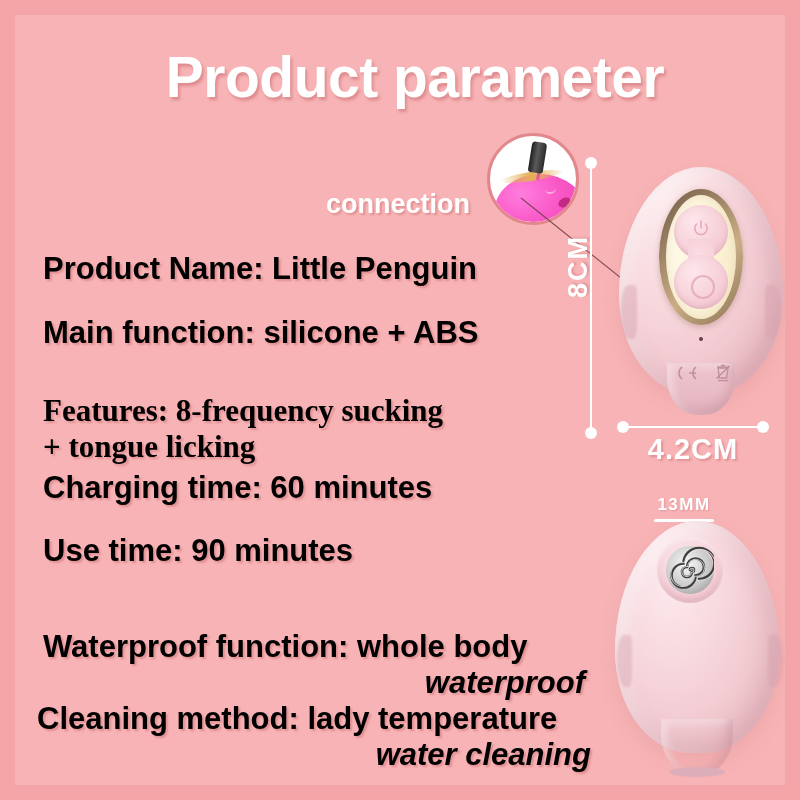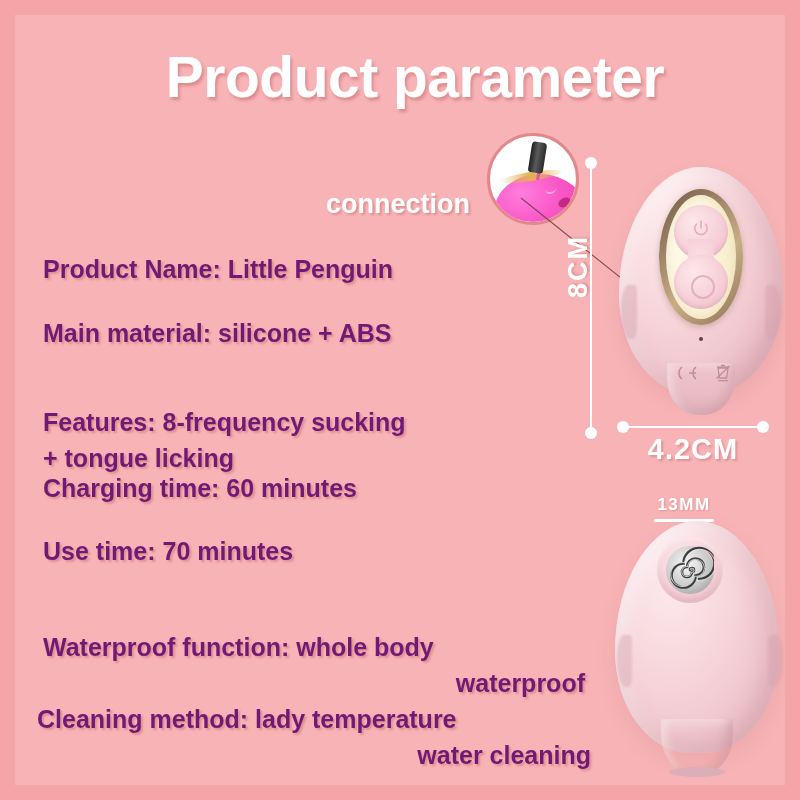--- a/index.html
+++ b/index.html
@@ -68,33 +68,33 @@
     color: #ffffff;
     letter-spacing: -.5px;
     text-shadow: 2px 3px 3px rgba(190,90,95,.45);
   }
 
   
   .spec {
     position: absolute;
     left: 28px;
     width: 600px;
-    color: #701a75;
-    font-size: 25px;
+    color: #000000;
+    font-size: 31px;
     font-weight: bold;
     line-height: 36px;
     text-shadow: 2px 2px 2px rgba(195,95,100,.42);
     white-space: pre-line;
   }
   .spec .l2 { display: block; padding-right: 118px; }
-  .spec .l2b { display: block; text-align: right; padding-right: 58px; }
+  .spec .l2b { display: block; text-align: right; padding-right: 58px; font-style: italic; }
 
   #spec0 { top: 236px; }
   #spec1 { top: 300px; }
-  #spec2 { top: 353px; }
+  #spec2 { top: 342px; font-family: Liberation Serif, serif; }
   #spec3 { top: 455px; }
   #spec4 { top: 518px; }
   #spec5 { top: 578px; }
   #spec6 { top: 650px; left: 22px; width: 612px; }
 
   
   #pinhole-label {
     position: absolute;
     left: 278px;
     top: 140px;
@@ -578,27 +578,27 @@
       <div class="base"></div>
       <div class="nozzle-outer"></div>
       <div class="nozzle-inner"></div>
       <svg class="spiral" viewBox="0 0 48 48">
         <path d="M24 24 m0 0 a2 2 0 1 1 2 2 a5 5 0 1 1 -5 -5 a8.5 8.5 0 1 1 8.5 8.5 a12 12 0 1 1 -12 -12 a15.5 15.5 0 1 1 15.5 15.5" fill="none" stroke="#3e3e3e" stroke-width="2.6" stroke-linecap="round"></path>
         <path d="M24 24 m0 0 a2 2 0 1 1 2 2 a5 5 0 1 1 -5 -5 a8.5 8.5 0 1 1 8.5 8.5 a12 12 0 1 1 -12 -12 a15.5 15.5 0 1 1 15.5 15.5" fill="none" stroke="#ffffff" stroke-width="1" stroke-linecap="round" opacity=".7" transform="rotate(8 24 24)"></path>
       </svg>
     </div>
 
     <div class="spec" id="spec0">Product Name: Little Penguin</div>
-    <div class="spec" id="spec1">Main material: silicone + ABS</div>
+    <div class="spec" id="spec1">Main function: silicone + ABS</div>
     <div class="spec" id="spec2">
       <span>Features: 8-frequency sucking</span>
       <span class="l2">+ tongue licking</span>
     </div>
     <div class="spec" id="spec3">Charging time: 60 minutes</div>
-    <div class="spec" id="spec4">Use time: 70 minutes</div>
+    <div class="spec" id="spec4">Use time: 90 minutes</div>
     <div class="spec" id="spec5">
       <span>Waterproof function: whole body</span>
       <span class="l2b">waterproof</span>
     </div>
     <div class="spec" id="spec6">
       <span>Cleaning method: lady temperature</span>
       <span class="l2b">water cleaning</span>
     </div>
 
   </div>

